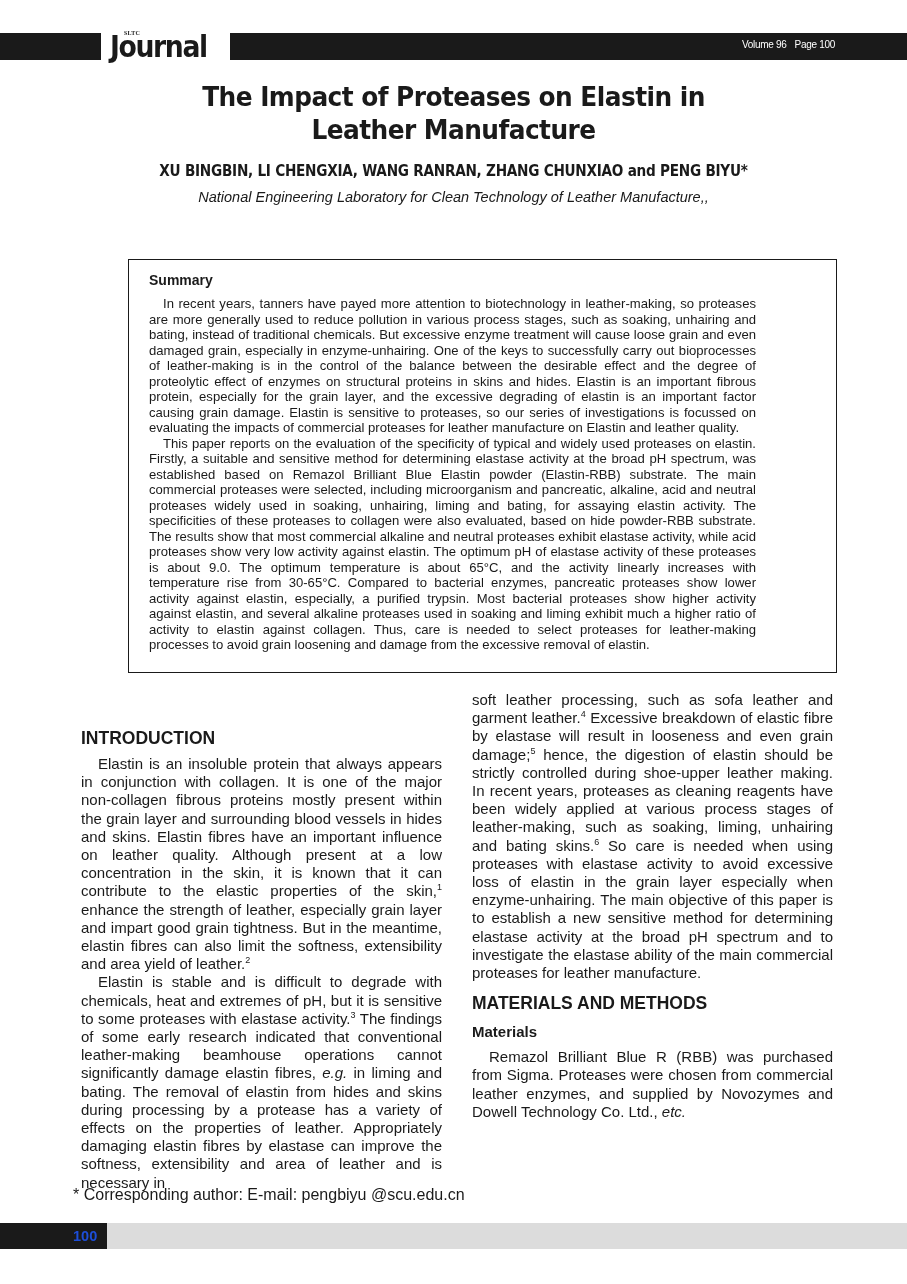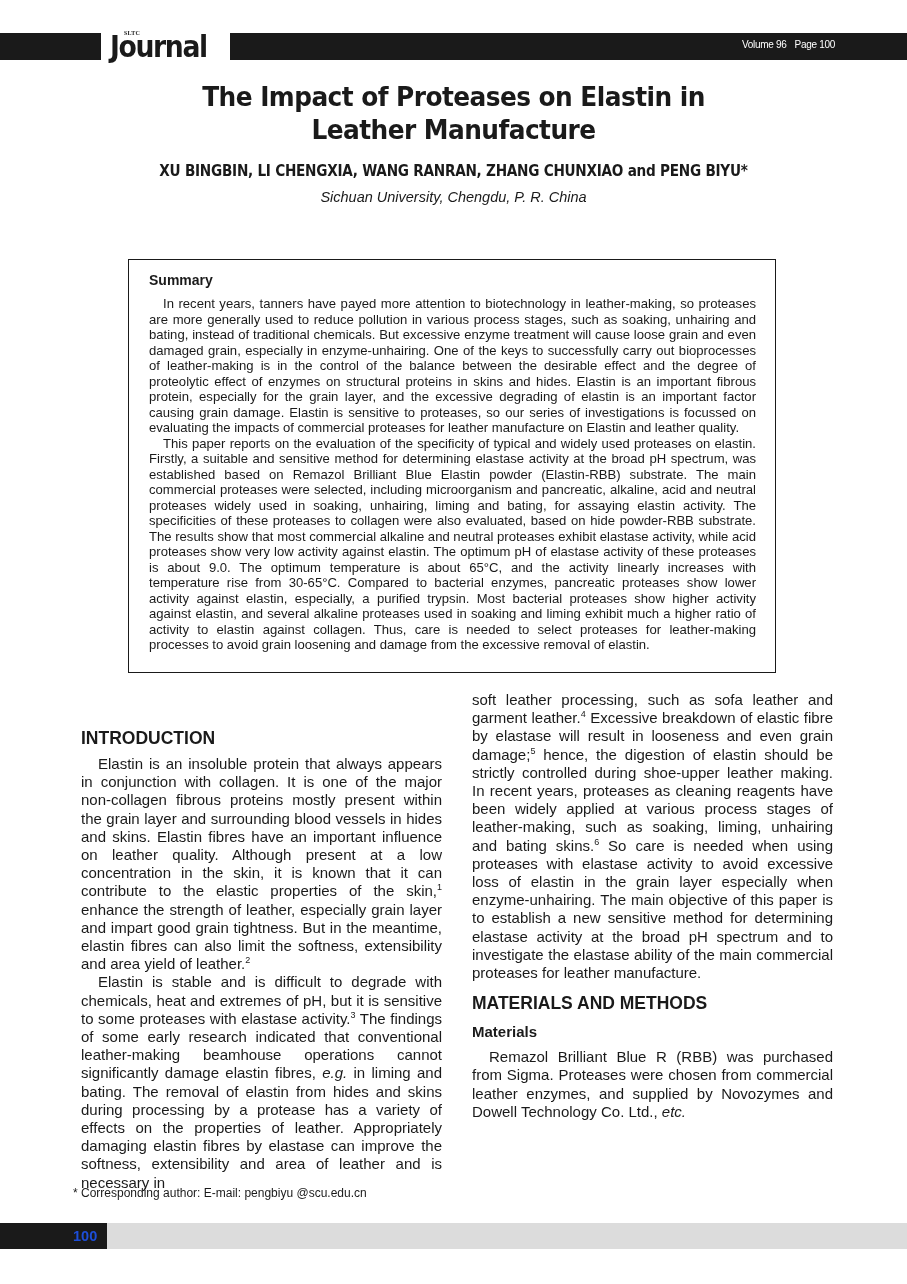--- a/index.html
+++ b/index.html
@@ -12,36 +12,36 @@
   .logo { position: absolute; left: 110px; top: 24px; height: 44px; }
   .logo-sltc { position: absolute; left: 14px; top: 6px; font-family: "Liberation Serif", serif; font-size: 6px; font-weight: bold; letter-spacing: 0.2px; }
   .logo-word { position: absolute; left: 0; top: 0; font-family: "DejaVu Sans", sans-serif; font-weight: bold; font-size: 31px; letter-spacing: -1.6px; transform: scaleX(0.86); transform-origin: left top; line-height: 44px; }
   .vol { position: absolute; right: 72px; top: 39px; color: #fff; font-size: 10px; letter-spacing: -0.3px; }
   .vol span + span { margin-left: 8px; }
 
   .title { position: absolute; left: 0; width: 907px; top: 80px; text-align: center; font-family: "DejaVu Sans", sans-serif; font-weight: bold; font-size: 27px; line-height: 33px; letter-spacing: -0.6px; transform: scaleX(0.92); transform-origin: center top; }
   .authors { position: absolute; left: 0; width: 907px; top: 162px; text-align: center; font-family: "DejaVu Sans", sans-serif; font-weight: bold; font-size: 15.5px; transform: scaleX(0.88); transform-origin: center top; letter-spacing: -0.3px; }
   .affil { position: absolute; left: 0; width: 907px; top: 186px; text-align: center; font-style: italic; font-size: 14.5px; line-height: 22px; }
 
-  .summary { position: absolute; left: 128px; top: 259px; width: 648px; height: 414px; border: 1.5px solid #1a1a1a; box-sizing: border-box; text-decoration: underline; }
+  .summary { position: absolute; left: 128px; top: 259px; width: 709px; height: 414px; border: 1.5px solid #1a1a1a; box-sizing: border-box; text-decoration: underline; }
   .summary-head { position: absolute; left: 20px; top: 12px; font-weight: bold; font-size: 14px; }
   .summary-body { position: absolute; left: 20px; top: 36px; width: 607px; font-size: 13.1px; line-height: 15.5px; text-align: justify; }
   .summary-body p { margin: 0; text-indent: 14px; }
 
   .col { position: absolute; width: 361px; font-size: 15px; line-height: 18.2px; text-align: justify; }
   .col-left { left: 81px; top: 727px; }
   .col-right { left: 472px; top: 691px; }
   .col p { margin: 0; }
   .col p.ind { text-indent: 17px; }
   .h1 { font-weight: bold; font-size: 17.5px; line-height: 22px; margin: 0 0 6px 0; }
   .h2 { font-weight: bold; font-size: 15px; line-height: 20px; margin: 0 0 6px 0; }
   .col-right .h1 { margin-top: 10px; margin-bottom: 8px; }
   sup { font-size: 9px; line-height: 0; vertical-align: 6px; }
 
-  .footnote { position: absolute; left: 73px; top: 1186px; font-size: 12px; }
+  .footnote { position: absolute; left: 73px; top: 1186px; font-size: 16px; }
   .foot-bar-left { position: absolute; left: 0; top: 1223px; width: 107px; height: 26px; background: #1a1a1a; }
   .foot-bar-right { position: absolute; left: 107px; top: 1223px; width: 800px; height: 26px; background: #dcdcdc; }
   .pagenum { position: absolute; left: 73px; top: 1228px; color: #1d4ed8; font-weight: bold; font-size: 14.5px; }
 </style>
 </head>
 <body>
 
 <div class="hdr-bar-left"></div>
 <div class="logo">
   <span class="logo-word">Journal</span>
@@ -51,21 +51,21 @@
 <div class="vol">
   <span>Volume 96</span><span>Page 100</span>
 </div>
 
 <div class="title">
   <div>The Impact of Proteases on Elastin in</div>
   <div>Leather Manufacture</div>
 </div>
 <div class="authors">XU BINGBIN, LI CHENGXIA, WANG RANRAN, ZHANG CHUNXIAO and PENG BIYU*</div>
 <div class="affil">
-  <div>Sichuan University, Chengdu, P. R. China</div>
+  <div>National Engineering Laboratory for Clean Technology of Leather Manufacture,,</div>
 </div>
 
 <div class="summary">
   <div class="summary-head">Summary</div>
   <div class="summary-body">
     <p>In recent years, tanners have payed more attention to biotechnology in leather-making, so proteases are more generally used to reduce pollution in various process stages, such as soaking, unhairing and bating, instead of traditional chemicals. But excessive enzyme treatment will cause loose grain and even damaged grain, especially in enzyme-unhairing. One of the keys to successfully carry out bioprocesses of leather-making is in the control of the balance between the desirable effect and the degree of proteolytic effect of enzymes on structural proteins in skins and hides. Elastin is an important fibrous protein, especially for the grain layer, and the excessive degrading of elastin is an important factor causing grain damage. Elastin is sensitive to proteases, so our series of investigations is focussed on evaluating the impacts of commercial proteases for leather manufacture on Elastin and leather quality.</p>
     <p>This paper reports on the evaluation of the specificity of typical and widely used proteases on elastin. Firstly, a suitable and sensitive method for determining elastase activity at the broad pH spectrum, was established based on Remazol Brilliant Blue Elastin powder (Elastin-RBB) substrate. The main commercial proteases were selected, including microorganism and pancreatic, alkaline, acid and neutral proteases widely used in soaking, unhairing, liming and bating, for assaying elastin activity. The specificities of these proteases to collagen were also evaluated, based on hide powder-RBB substrate. The results show that most commercial alkaline and neutral proteases exhibit elastase activity, while acid proteases show very low activity against elastin. The optimum pH of elastase activity of these proteases is about 9.0. The optimum temperature is about 65°C, and the activity linearly increases with temperature rise from 30-65°C. Compared to bacterial enzymes, pancreatic proteases show lower activity against elastin, especially, a purified trypsin. Most bacterial proteases show higher activity against elastin, and several alkaline proteases used in soaking and liming exhibit much a higher ratio of activity to elastin against collagen. Thus, care is needed to select proteases for leather-making processes to avoid grain loosening and damage from the excessive removal of elastin.</p>
   </div>
 </div>
 

